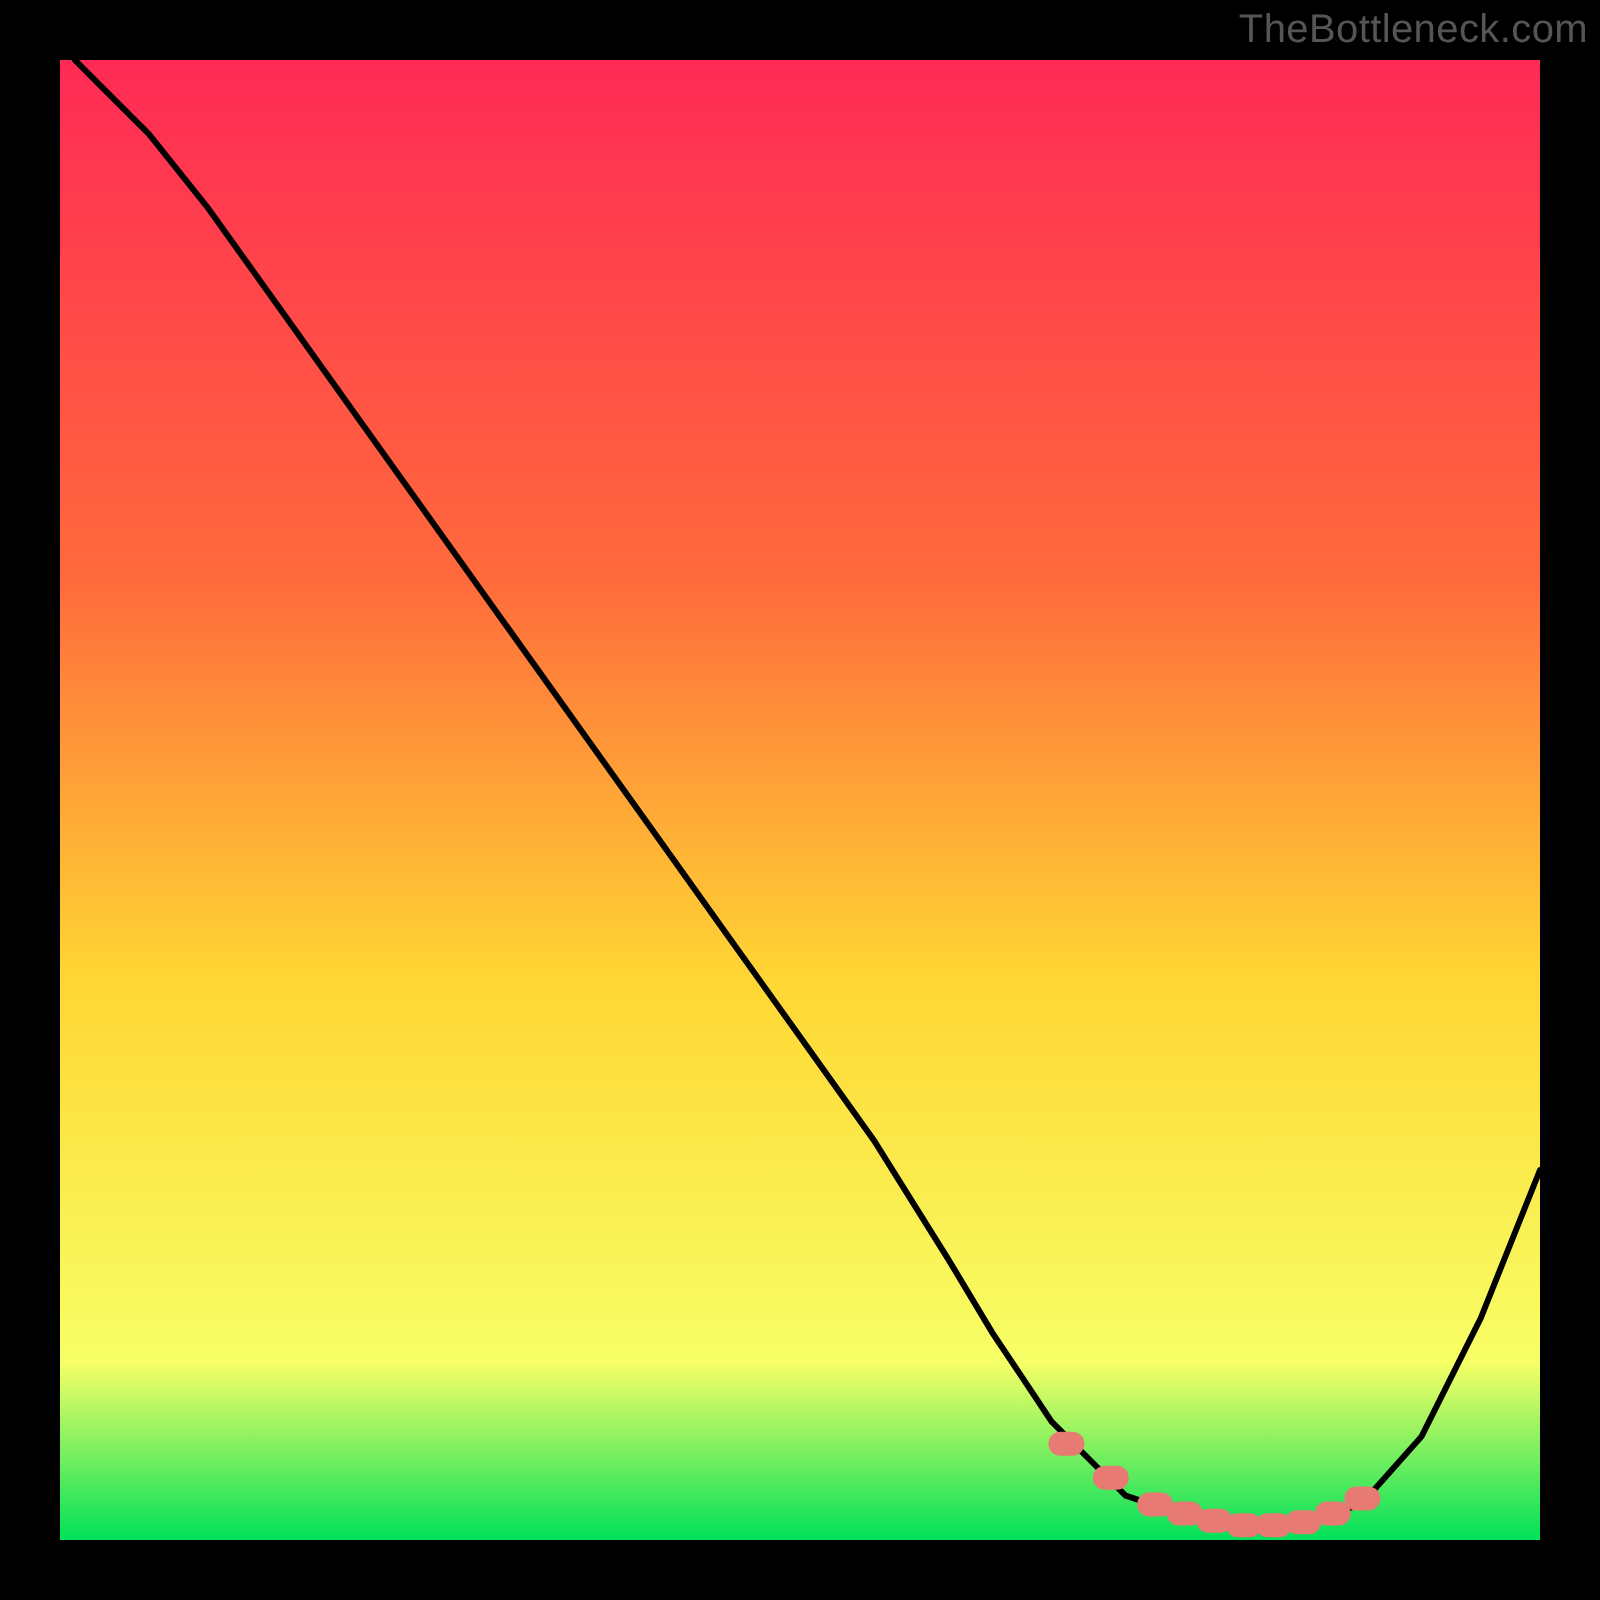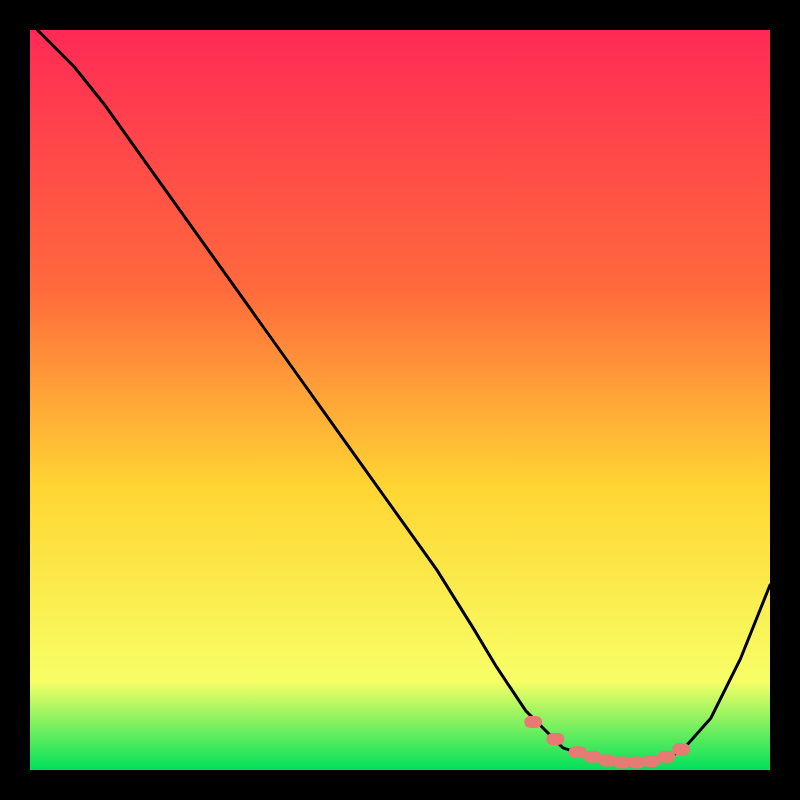--- a/index.html
+++ b/index.html
@@ -59,14 +59,15 @@
           <rect x="568.2" y="724.4" width="18" height="12" rx="6" ry="6" fill="#e77a72"></rect>
           <rect x="583.0" y="726.6" width="18" height="12" rx="6" ry="6" fill="#e77a72"></rect>
           <rect x="597.8" y="726.6" width="18" height="12" rx="6" ry="6" fill="#e77a72"></rect>
           <rect x="612.6" y="725.1" width="18" height="12" rx="6" ry="6" fill="#e77a72"></rect>
           <rect x="627.4" y="720.7" width="18" height="12" rx="6" ry="6" fill="#e77a72"></rect>
           <rect x="642.2" y="713.3" width="18" height="12" rx="6" ry="6" fill="#e77a72"></rect>
         </g>
   </svg>
 </div>
 
+<div class="watermark">TheBottleneck.com</div>
 
 </div>
 
 </body></html>

